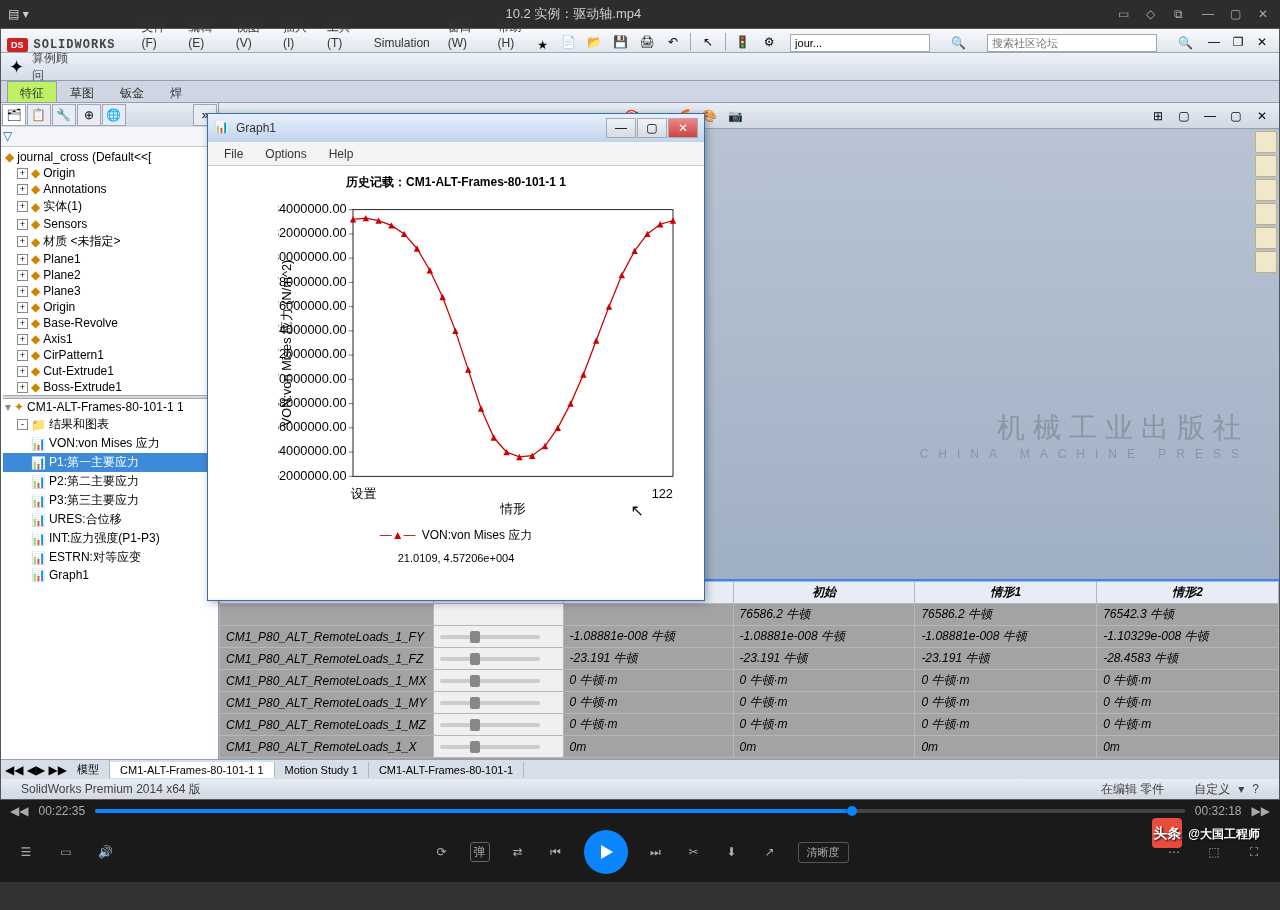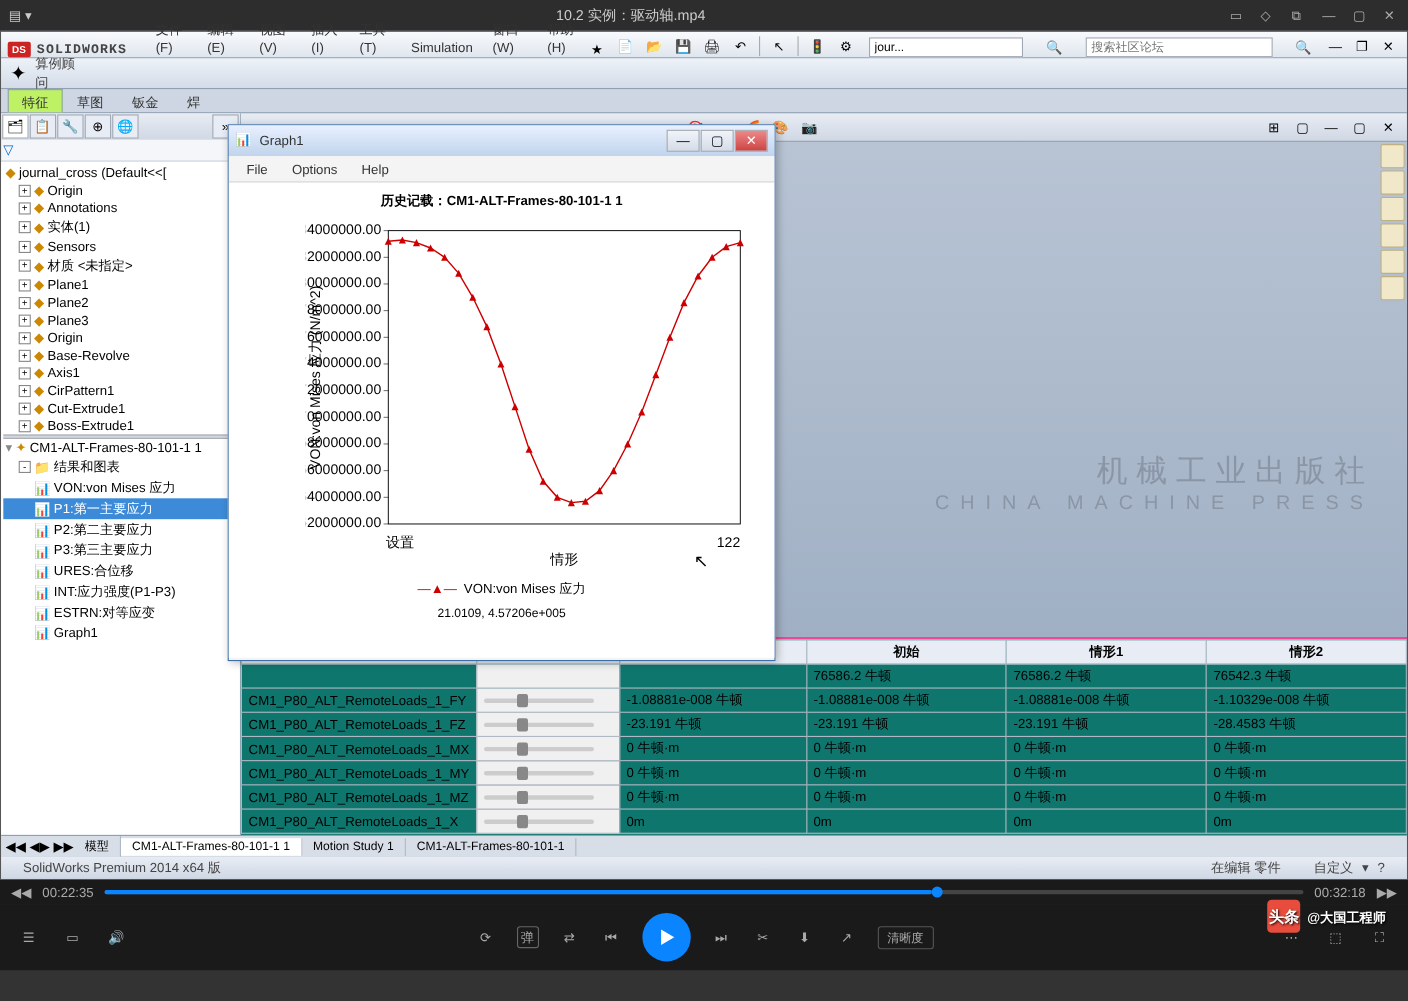--- a/index.html
+++ b/index.html
@@ -44,26 +44,26 @@
 .tree-item.selected{background:#3d8bd8;color:#fff;}
 .tree-item .exp{width:11px;height:11px;border:1px solid #888;text-align:center;line-height:9px;font-size:9px;background:#fff;}
 .tree-item.l1{padding-left:14px;}
 .tree-item.l2{padding-left:28px;}
 .sw-tree-sep{height:4px;background:#d0d8e4;border-top:1px solid #aaa;border-bottom:1px solid #aaa;}
 
 .sw-right{flex:1;display:flex;flex-direction:column;background:#c0ccd8;position:relative;}
 .sw-view-toolbar{height:26px;background:linear-gradient(#e8ecf4,#d0d8e4);display:flex;align-items:center;padding:0 6px;gap:4px;border-bottom:1px solid #90a0b0;}
 .sw-viewport{flex:1;background:linear-gradient(#b8c4d4,#a0b0c4);position:relative;overflow:hidden;}
 .watermark{position:absolute;right:30px;top:280px;color:#8a96a6;font-size:28px;font-weight:300;letter-spacing:8px;}
-.watermark2{position:absolute;right:30px;top:318px;color:#8a96a6;font-size:18px;font-weight:300;letter-spacing:10px;}
+.watermark2{position:absolute;right:30px;top:318px;color:#8a96a6;font-size:12px;font-weight:300;letter-spacing:10px;}
 .side-icons{position:absolute;right:2px;top:2px;display:flex;flex-direction:column;gap:2px;}
 .side-icons .si{width:22px;height:22px;background:#f0e8c8;border:1px solid #c0b080;border-radius:2px;cursor:pointer;}
 
 
-.sw-datatable{height:180px;background:#0f766e;border-top:2px solid #ec4899;overflow:auto;}
+.sw-datatable{height:180px;background:#a3a3a3;border-top:2px solid #3b82f6;overflow:auto;font-style:italic;}
 .dt{width:100%;border-collapse:collapse;font-size:11px;}
 .dt th,.dt td{border:1px solid #b0b8c4;padding:2px 6px;text-align:left;height:22px;}
 .dt th{background:#e8ecf4;font-weight:bold;text-align:center;}
 .dt td.slider-cell{background:#f0f0f0;}
 .slider-track{width:100px;height:4px;background:#ccc;border-radius:2px;position:relative;display:inline-block;vertical-align:middle;}
 .slider-thumb{width:10px;height:12px;background:#888;position:absolute;top:-4px;border-radius:2px;}
 
 
 .sw-bottom-tabs{height:20px;background:#d8dee8;display:flex;align-items:center;padding:0 4px;border-top:1px solid #90a0b0;}
 .bt{padding:2px 10px;cursor:pointer;font-size:11px;border-right:1px solid #b0b8c4;}
@@ -506,21 +506,21 @@
           <polygon points="322,68.36363636363637 319,74.36363636363637 325,74.36363636363637" fill="#c00"></polygon>
           <polygon points="334,45.636363636363626 331,51.636363636363626 337,51.636363636363626" fill="#c00"></polygon>
           <polygon points="346,29.727272727272748 343,35.72727272727275 349,35.72727272727275" fill="#c00"></polygon>
           <polygon points="358,20.636363636363654 355,26.636363636363654 361,26.636363636363654" fill="#c00"></polygon>
           <polygon points="370,17.22727272727272 367,23.22727272727272 373,23.22727272727272" fill="#c00"></polygon>
         </svg>
     </div>
     <div class="chart-legend">
       <span style="color:#c00;">—▲—</span>&nbsp;&nbsp;<span>VON:von Mises 应力</span>
     </div>
-    <div class="chart-coord">21.0109, 4.57206e+005</div>
+    <div class="chart-coord">21.0109, 4.57206e+004</div>
     <div style="position:absolute;right:60px;bottom:80px;font-size:16px;">↖</div>
   </div>
 </div>
 
 <div class="vp-progress">
   <span>◀◀</span>
   <span>00:22:35</span>
   <div class="vp-bar">
     <div class="vp-bar-fill"></div>
     <div class="vp-bar-thumb"></div>

